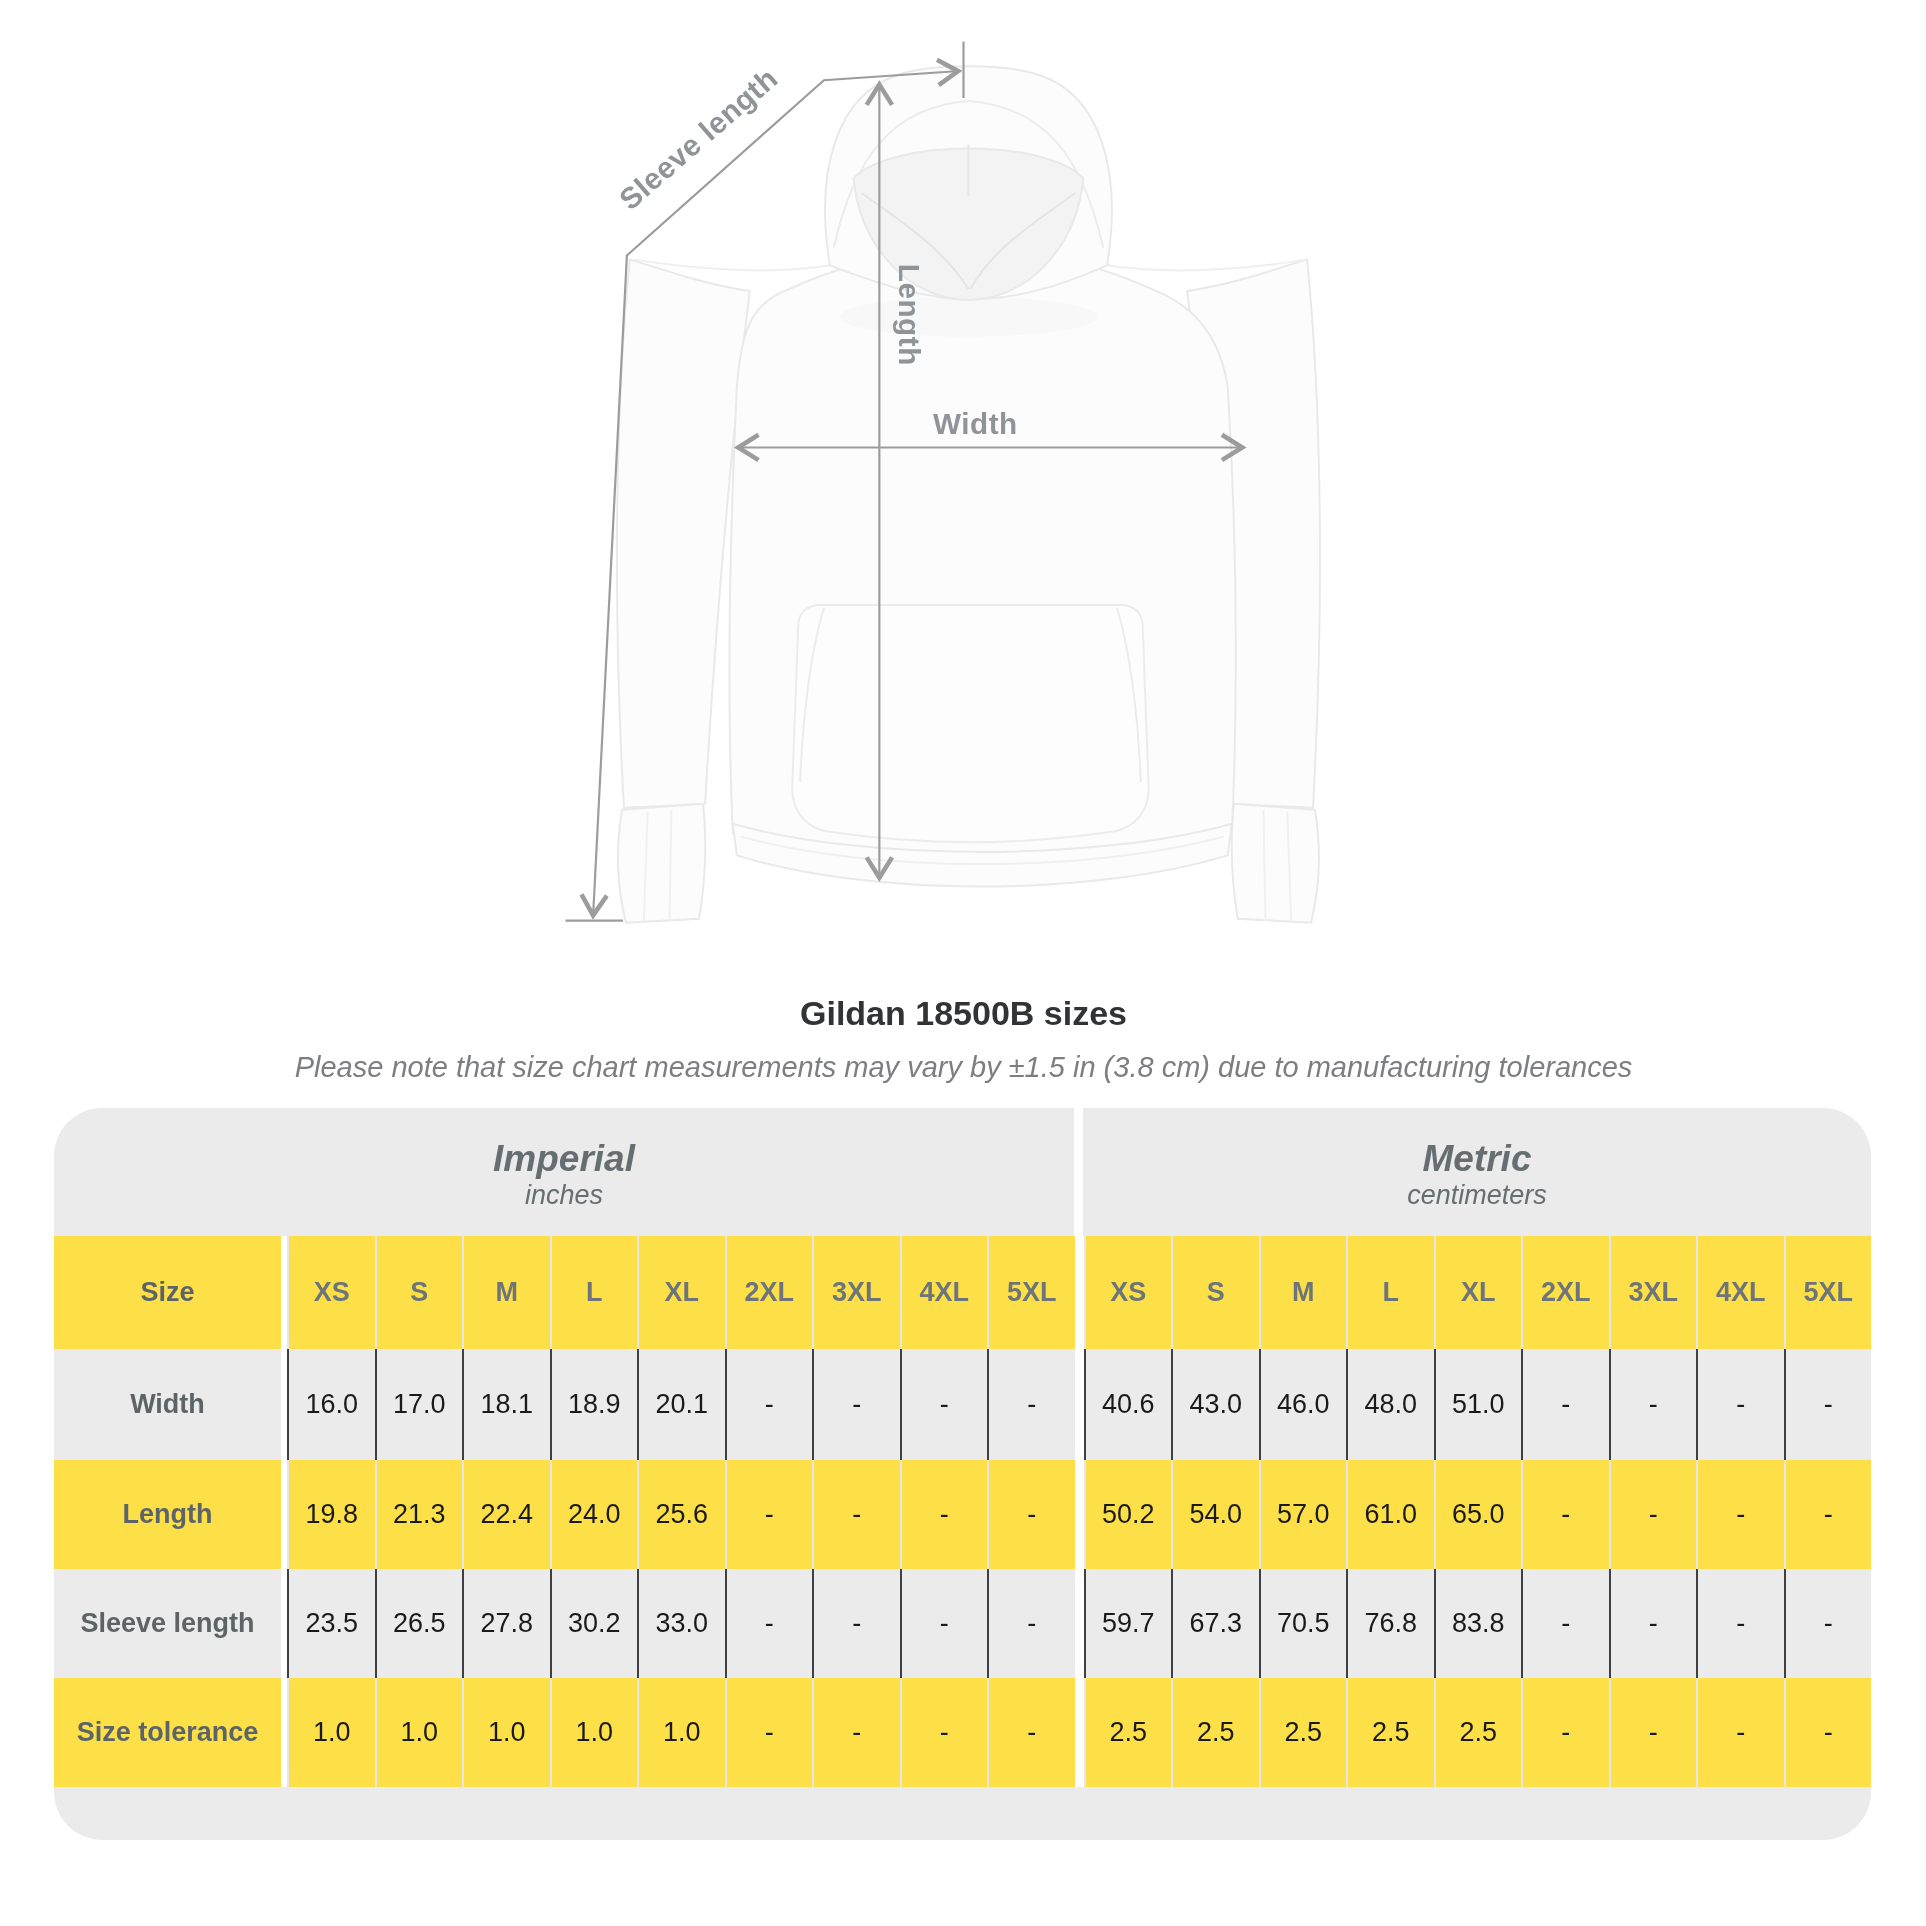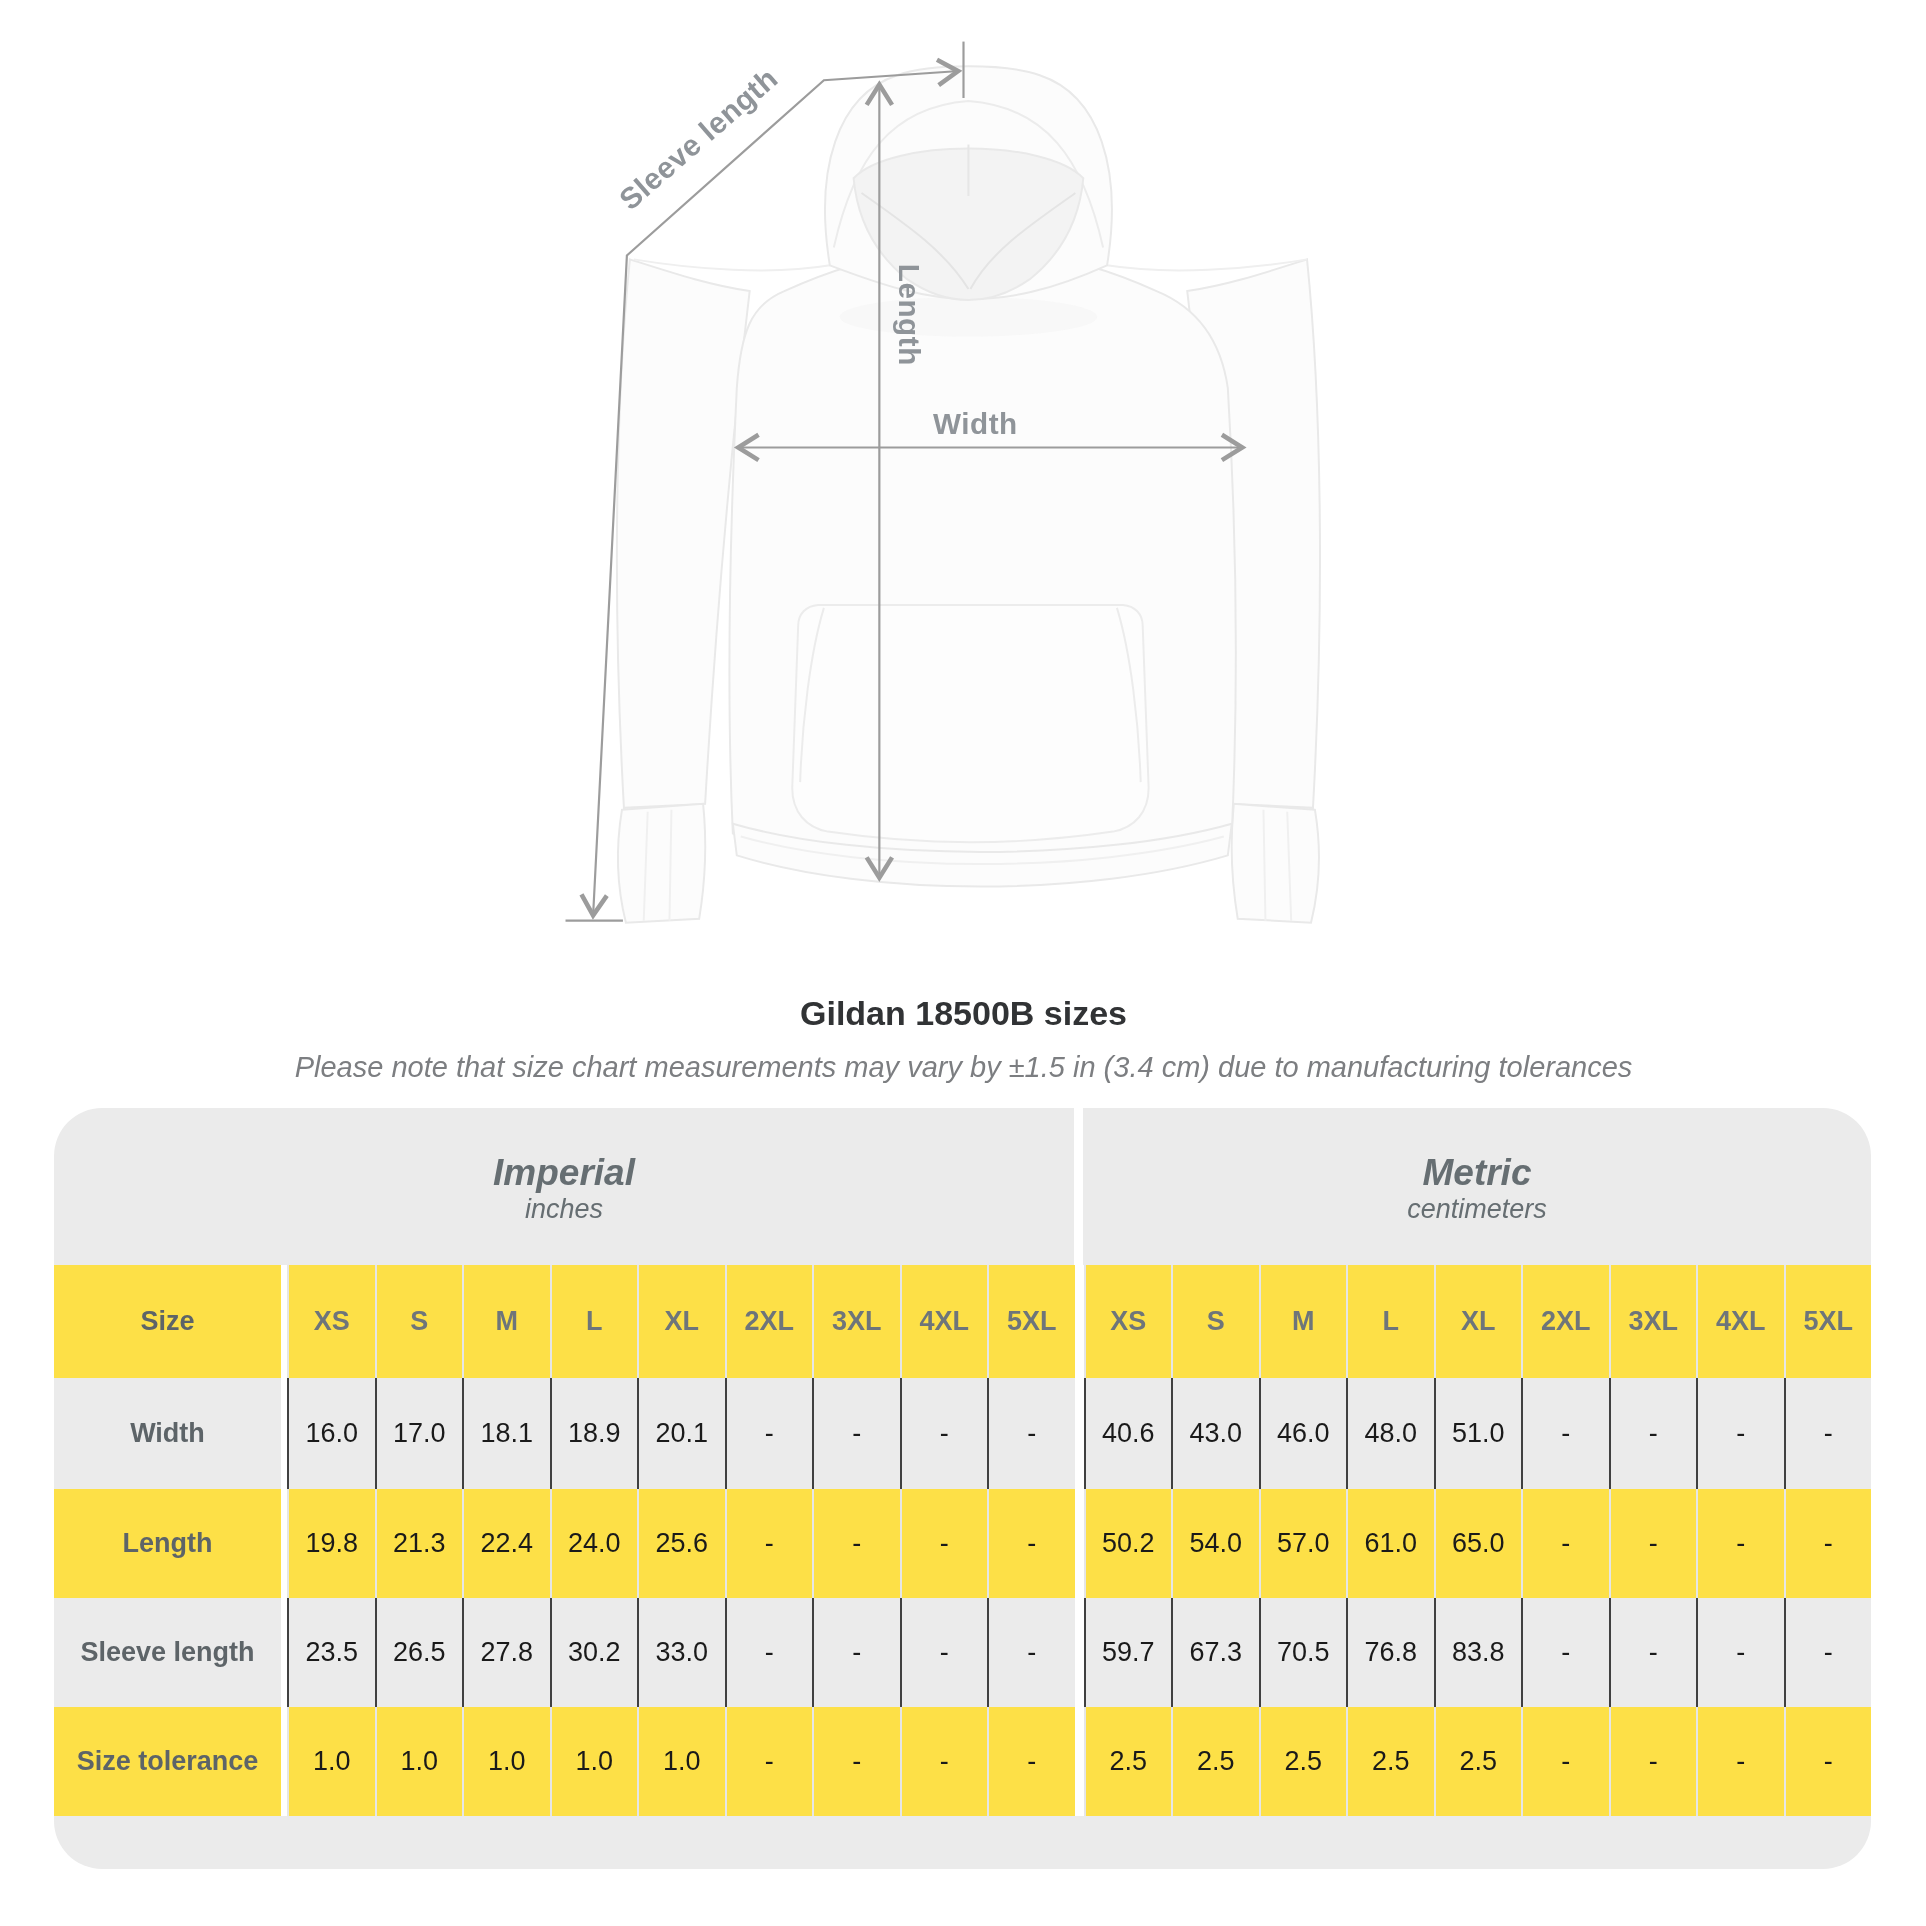--- a/index.html
+++ b/index.html
@@ -14,21 +14,21 @@
 
   
   .page-title { position:absolute; left:0; top:994px; width:100%; text-align:center;
                 font-size:34px; font-weight:700; color:#313335; }
   .page-subtitle { position:absolute; left:0; top:1051px; width:100%; text-align:center;
                    font-size:29px; font-style:italic; color:#7c7e81; }
 
   
   .size-table { position:absolute; left:54px; top:1108px; width:1817px; }
 
-  .thead { display:grid; grid-template-columns:1020px 9px 788px; height:157px; }
+  .thead { display:grid; grid-template-columns:1020px 9px 788px; height:128px; }
   .ugroup { background:#ebebeb; display:flex; flex-direction:column;
             align-items:center; justify-content:center; padding-top:4px; }
   .ugroup.imp { grid-column:1; border-radius:48px 0 0 0; }
   .ugroup.met { grid-column:3; border-radius:0 48px 0 0; }
   .uname { font-size:37px; font-weight:700; font-style:italic; color:#666e72; }
   .uunit { margin-top:0; font-size:27px; font-style:italic; color:#666e72; }
 
   .trow { display:grid; grid-template-columns:227px 6px repeat(9,1fr) 9px repeat(9,1fr); }
   .r-sizes { height:113px; }
   .r-0 { height:111px; } .r-1 { height:109px; } .r-2 { height:109px; } .r-3 { height:109px; }
@@ -96,21 +96,21 @@
       <line x1="571" y1="930" x2="629" y2="930"></line>
       <line x1="888" y1="88" x2="888" y2="884" marker-start="url(#arrS)" marker-end="url(#arrE)"></line>
       <line x1="748" y1="452" x2="1252" y2="452" marker-start="url(#arrS)" marker-end="url(#arrE)"></line>
     </g>
     <text class="meas-label" x="712" y="148" text-anchor="middle" transform="rotate(-41 712 148)">Sleeve length</text>
     <text class="meas-label" x="908" y="318" text-anchor="middle" transform="rotate(90 908 318)">Length</text>
     <text class="meas-label" x="985" y="438" text-anchor="middle">Width</text>
   </svg>
 
   <div class="page-title">Gildan 18500B sizes</div>
-  <div class="page-subtitle">Please note that size chart measurements may vary by ±1.5 in (3.4 cm) due to manufacturing tolerances</div>
+  <div class="page-subtitle">Please note that size chart measurements may vary by ±1.5 in (3.8 cm) due to manufacturing tolerances</div>
 
   <div class="size-table">
 
     <div class="thead">
       <div class="ugroup imp">
         <div class="uname">Imperial</div>
         <div class="uunit">inches</div>
       </div>
       <div class="ugroup met">
         <div class="uname">Metric</div>

